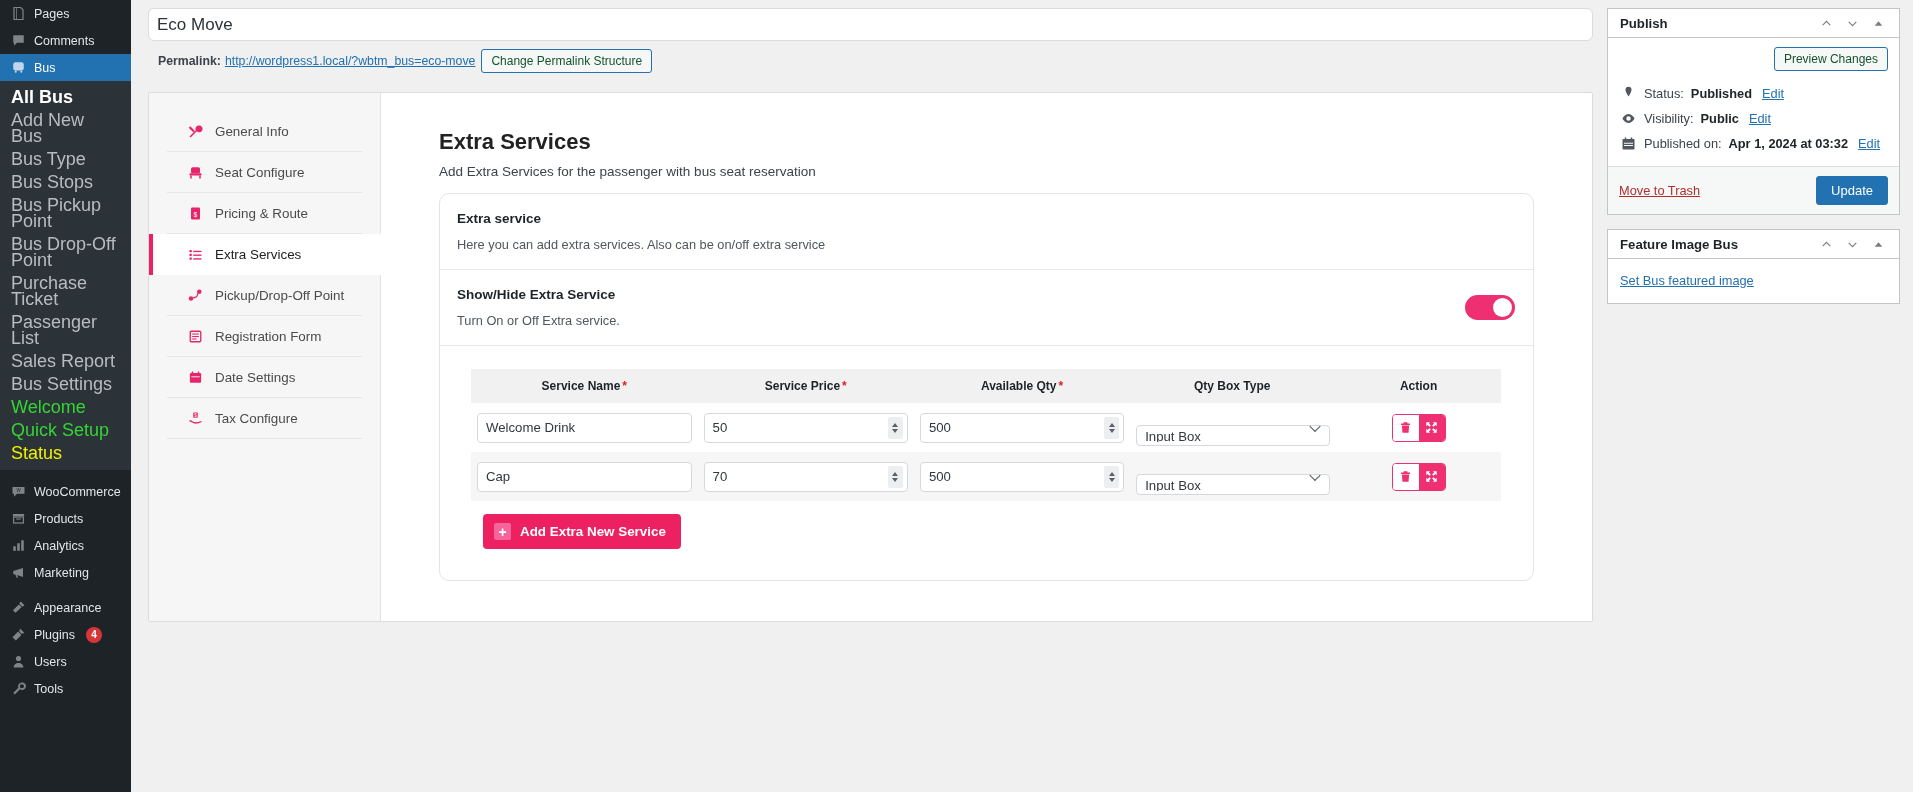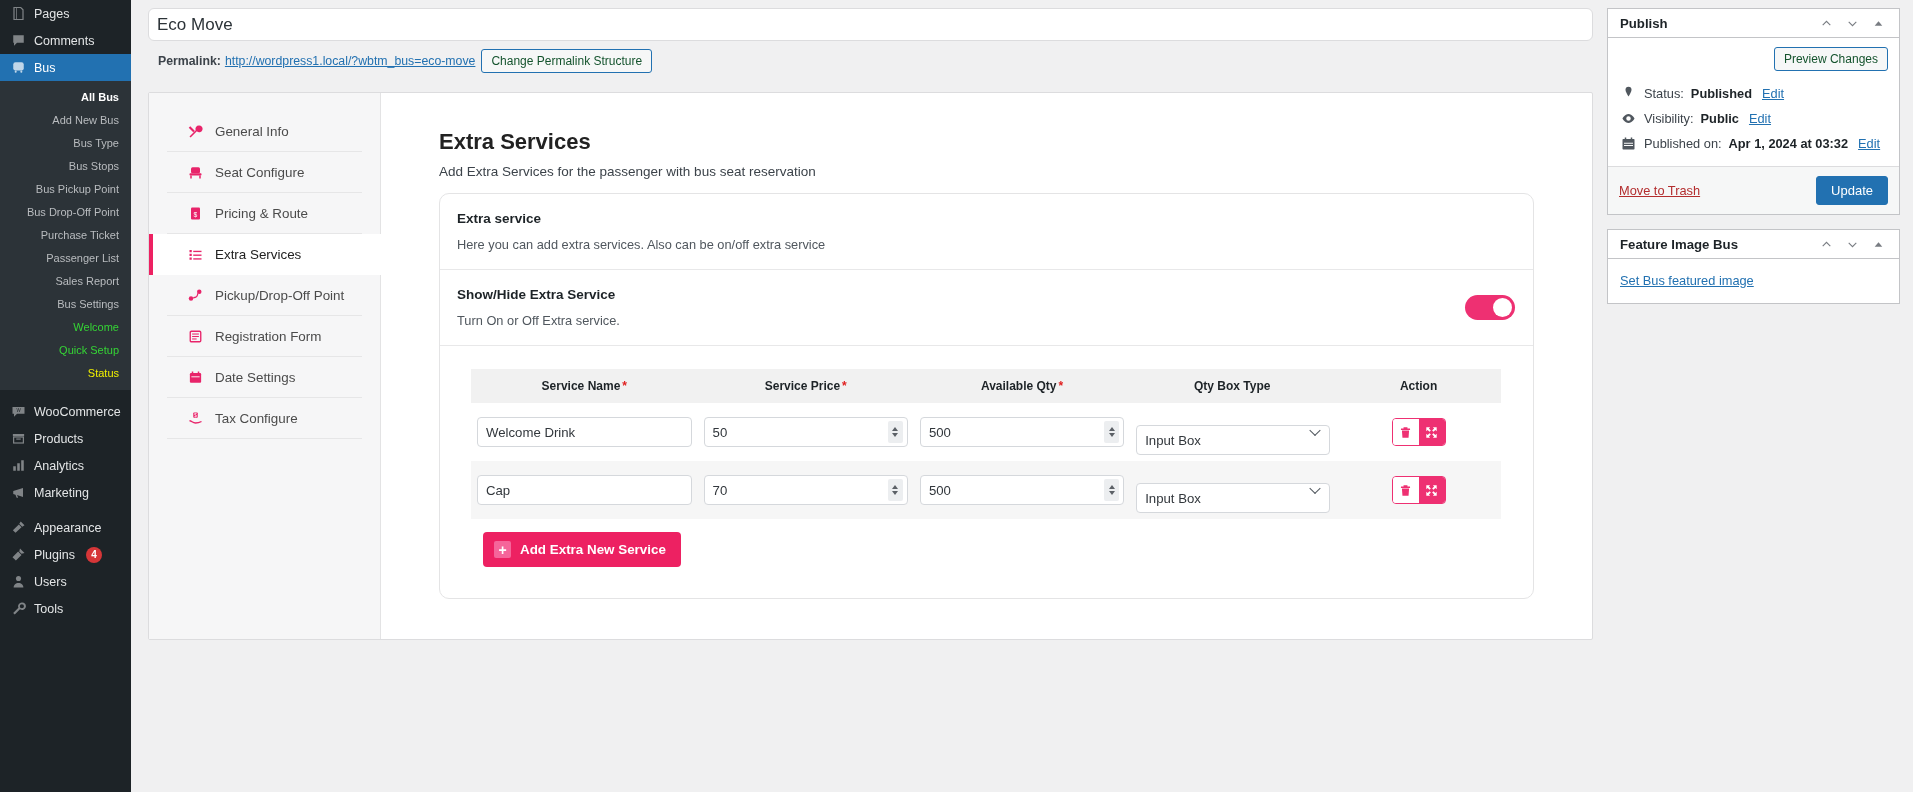--- a/index.html
+++ b/index.html
@@ -34,23 +34,22 @@
   .sb-item.active .ic svg { fill: #fff; opacity: 1; }
   .sb-item.active::after {
     content: ""; position: absolute; right: -9px; top: 50%;
     transform: translateY(-50%);
     border: 9px solid transparent; border-right-color: #f0f0f1;
     border-left: 0;
   }
   .sb-sub { background: #2c3338; padding: 4px 0 6px 0; }
   .sb-sub a {
     display: block; padding: 3.5px 12px 3.5px 11px;
-    color: #b9bcbf; font-size: 11px; text-decoration: none;
+    color: #b9bcbf; font-size: 18px; text-decoration: none;
     line-height: 16px;
-    text-align: right;
   }
   .sb-sub a.cur { color: #fff; font-weight: bold; }
   .sb-sub a.green { color: #35d435; }
   .sb-sub a.yellow { color: #f0f000; }
   .sb-sep { height: 8px; }
   .badge {
     background: #d63638; color: #fff; border-radius: 10px;
     font-size: 10px; font-weight: bold; line-height: 16px;
     min-width: 16px; height: 16px; text-align: center;
     padding: 0 4px; margin-left: 4px; display: inline-block;
@@ -160,21 +159,21 @@
   .spin {
     position: absolute; right: 5px; top: 50%; transform: translateY(-50%);
     width: 15px; height: 22px; background: #eceef0; border-radius: 2px;
     display: flex; flex-direction: column; align-items: center;
     justify-content: center; gap: 2px; cursor: pointer;
   }
   .spin i { border-left: 3.5px solid transparent; border-right: 3.5px solid transparent; display:block; }
   .spin i.up { border-bottom: 4px solid #5b6066; }
   .spin i.dn { border-top: 4px solid #5b6066; }
   select.sel-box {
-    width: 100%; height: 30px; padding: 3px 8px; font-size: 13.2px;
+    width: 100%; height: 21px; padding: 3px 8px; font-size: 13.2px;
     border: 1px solid #d5d8dc; border-radius: 4px; background: #fff;
     color: #32373c; font-family: "Liberation Sans", sans-serif;
     -webkit-appearance: none; appearance: none; outline: none; margin-top: 16px;
   }
   .sel-wrap { position: relative; }
   .sel-wrap::after {
     content: ""; position: absolute; right: 11px; top: 50%;
     width: 7px; height: 7px; border-right: 1.6px solid #50575e;
     border-bottom: 1.6px solid #50575e; transform: translateY(-70%) rotate(45deg);
     pointer-events: none;

